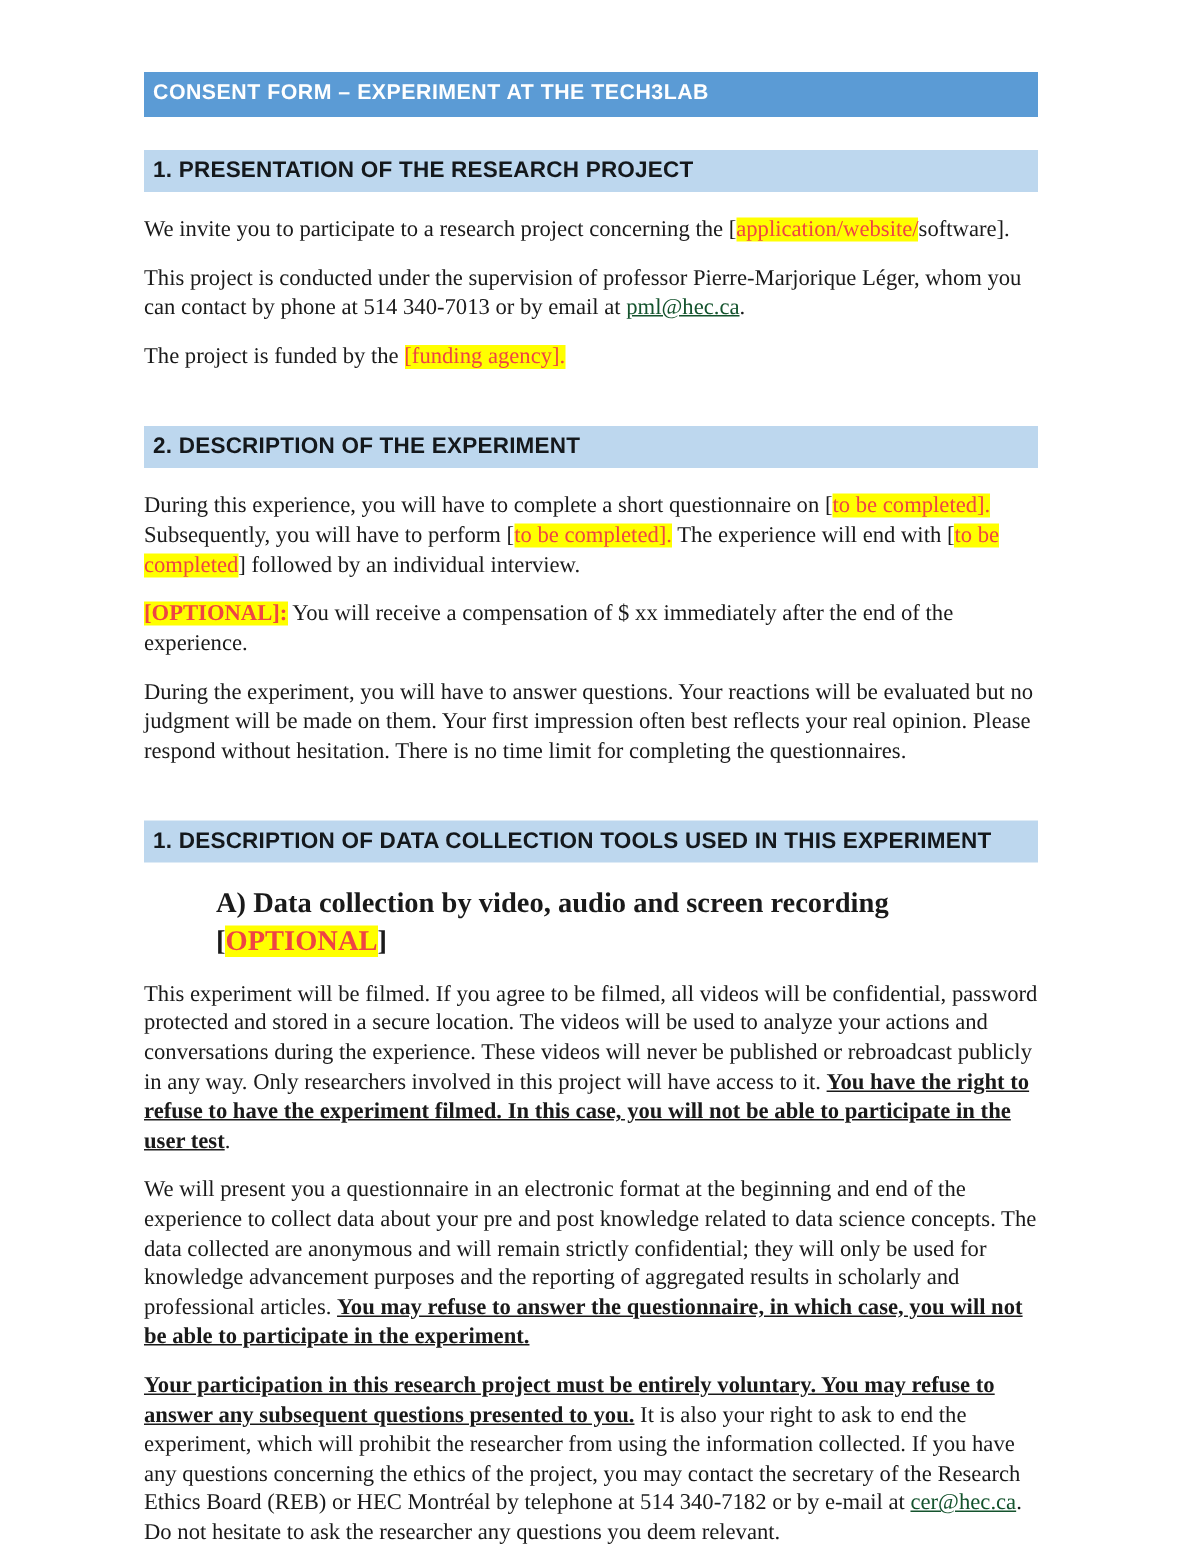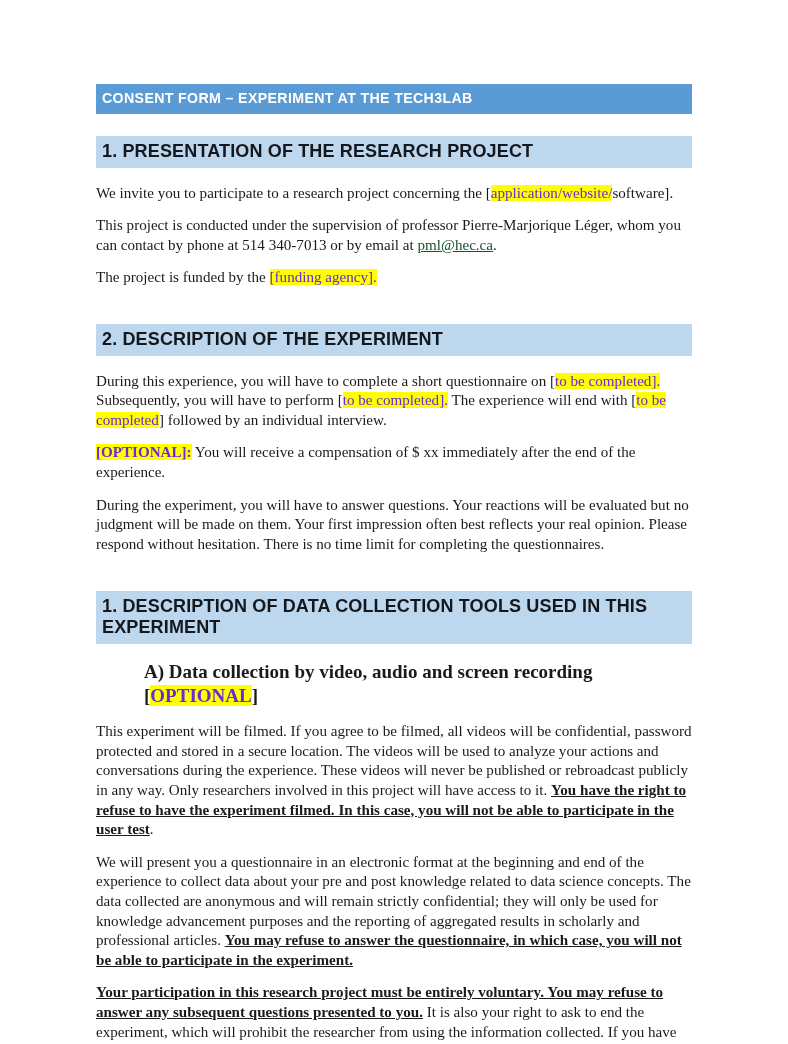--- a/index.html
+++ b/index.html
@@ -13,39 +13,39 @@
     font-family: "Liberation Serif", serif;
     color: #1a1a1a;
     overflow: hidden;
   }
   .page {
     position: relative;
     width: 788px;
     height: 1044px;
     background: #ffffff;
     box-sizing: border-box;
-    padding: 84px 96px 0 96px;
+    padding: 48px 96px 0 96px;
   }
   .doc-title-bar {
     background: #5b9bd5;
     color: #ffffff;
     font-family: "Liberation Sans", sans-serif;
     font-weight: bold;
     font-size: 14.2px;
     letter-spacing: 0.35px;
     padding: 6px 0 7px 6px;
     margin: 0 0 22px 0;
     line-height: 1.2;
   }
   .section-bar {
     background: #bdd7ee;
     color: #14181c;
     font-family: "Liberation Sans", sans-serif;
     font-weight: bold;
-    font-size: 18px;
+    font-size: 15px;
     letter-spacing: 0.15px;
     padding: 5px 0 5px 6px;
     margin: 0 0 16px 0;
     line-height: 1.2;
   }
   .sec-gap-top { margin-top: 36px; }
   p.body {
     font-size: 15.1px;
     line-height: 1.30;
     margin: 0 0 13px 0;
@@ -54,21 +54,21 @@
   }
   p.sub {
     font-size: 19px;
     line-height: 1.30;
     margin: 0 0 13px 0;
     padding-left: 48px;
   }
   .sub.bold { font-weight: bold; }
   .hl {
     background: #ffff00;
-    color: #6d28d9;
+    color: #ef4444;
   }
   .bu {
     font-weight: bold;
     text-decoration: underline;
   }
   .b { font-weight: bold; }
   a.mail, .mail {
     color: #14532d;
     text-decoration: underline;
   }

